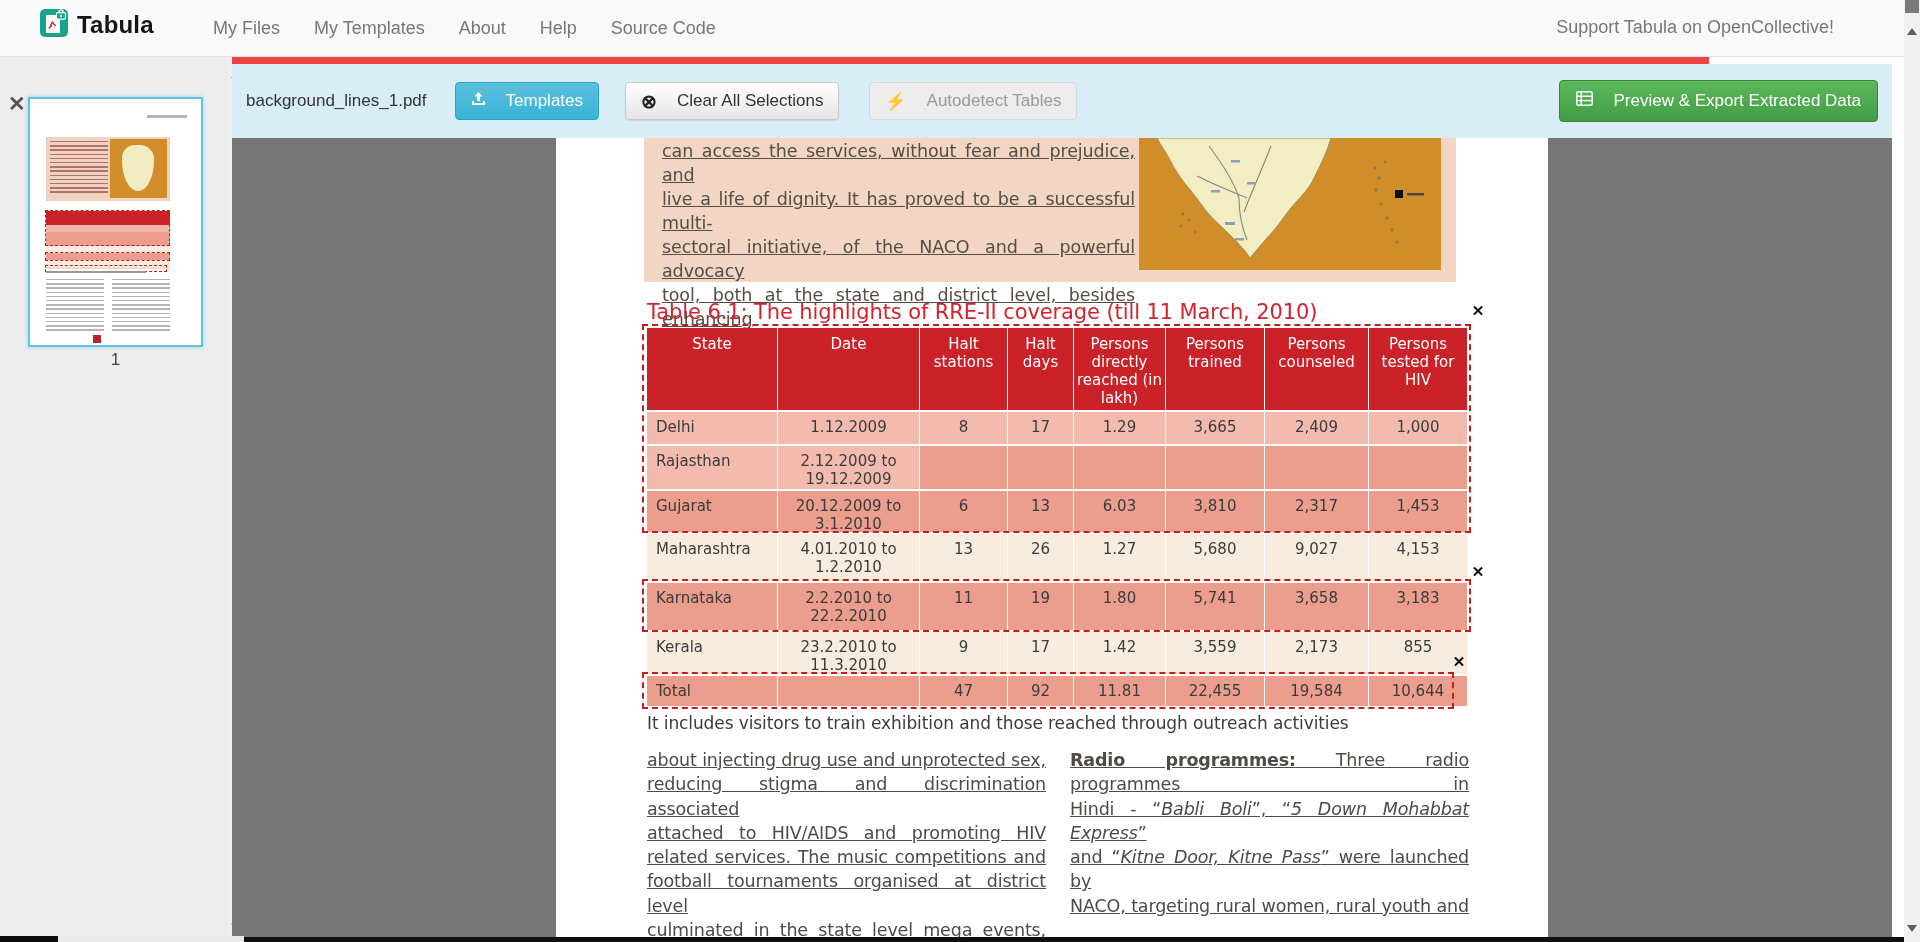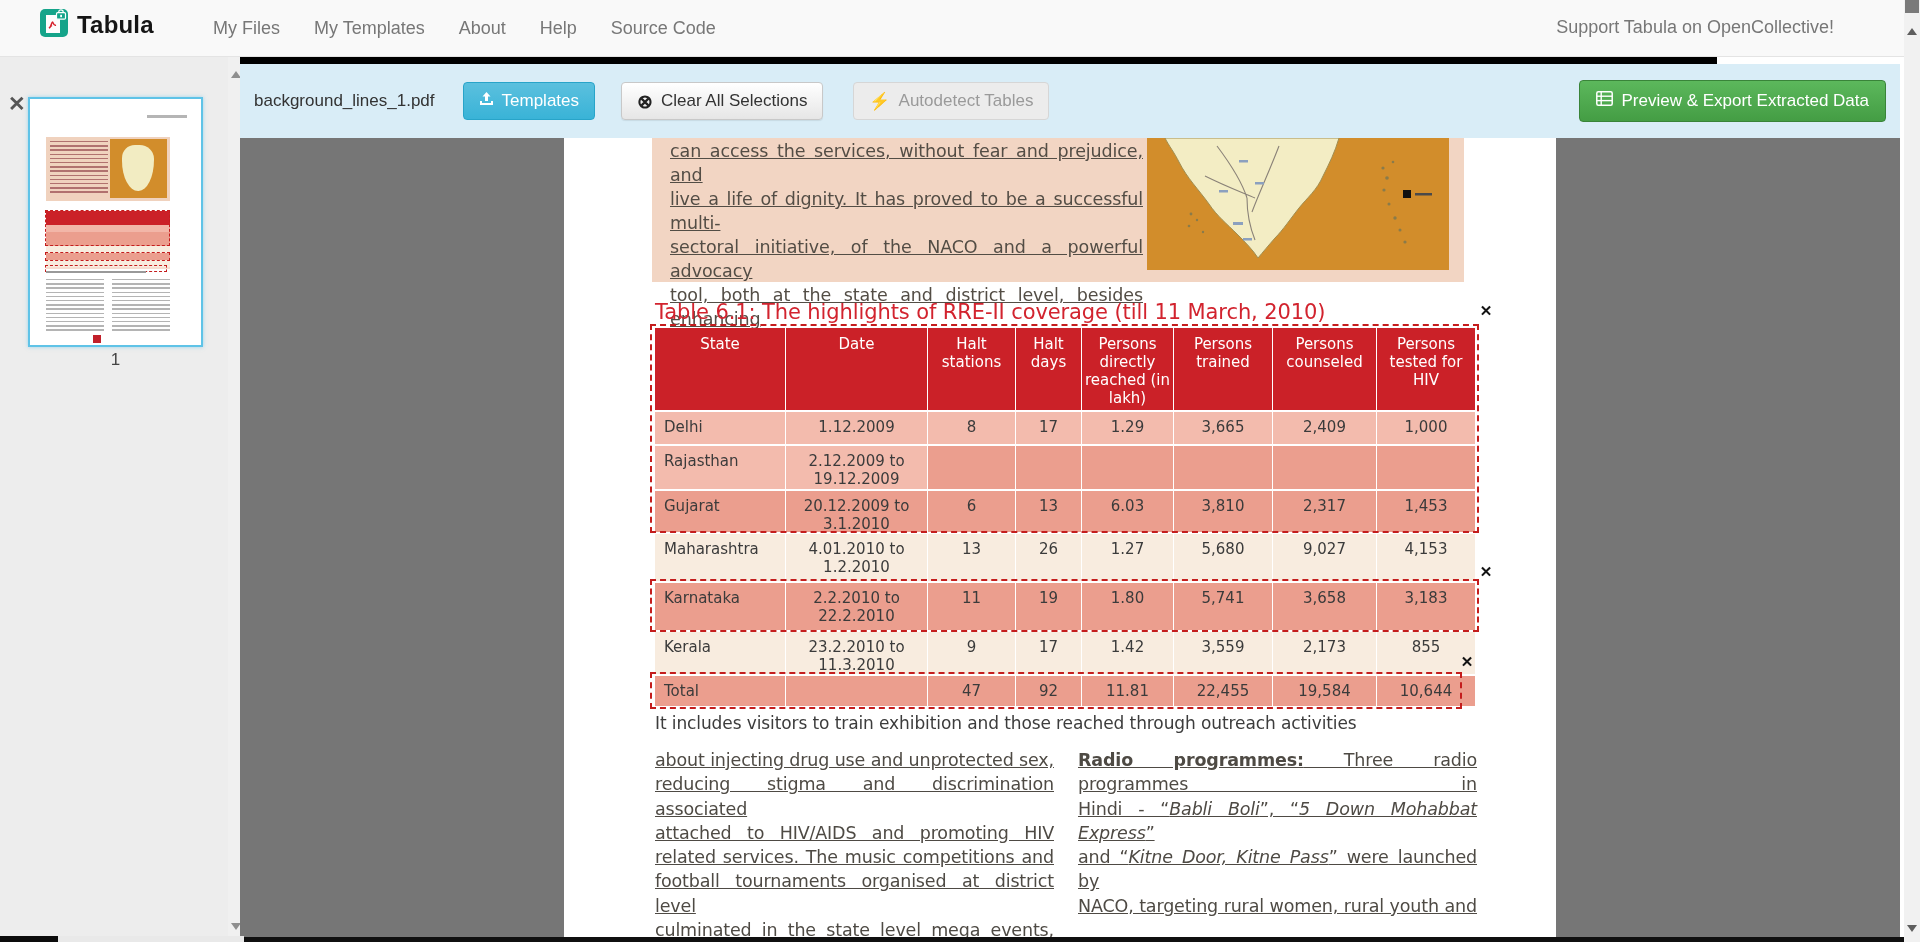--- a/index.html
+++ b/index.html
@@ -41,25 +41,25 @@
   .m-col { position:absolute; top:180px; width:58px; height:52px; }
   .m-dot { position:absolute; left:63px; top:236px; width:8px; height:8px; background:#c2202a; }
 
   
   .side-scroll { position:absolute; left:228px; top:57px; width:16px; height:879px; background:#f0f0f0; }
   .tri { width:0; height:0; position:absolute; left:3px; }
   .tri-up { border-left:5px solid transparent; border-right:5px solid transparent; border-bottom:7px solid #8f8f8f; }
   .tri-down { border-left:5px solid transparent; border-right:5px solid transparent; border-top:7px solid #8f8f8f; }
 
   
-  .main { position:absolute; left:240px; top:57px; width:1477px; height:881px; background:#000000; }
+  .main { position:absolute; left:232px; top:57px; width:1477px; height:881px; background:#ef4444; }
   .toolbar { position:absolute; left:0; top:7px; width:1660px; height:74px; background:#d9edf7;
              display:flex; align-items:center; padding:0 14px; }
   .filename { font-size:17px; color:#333; margin-right:28px; }
-  .btn { display:inline-flex; align-items:center; gap:8px; font-size:17px; border-radius:4px;
+  .btn { display:inline-flex; align-items:center; gap:20px; font-size:17px; border-radius:4px;
          padding:8px 15px; cursor:pointer; border:1px solid transparent; white-space:nowrap; }
   .btn-info { color:#fff; background:linear-gradient(#5bc0de,#39b3d7); border-color:#28a4c9; }
   .btn-default { color:#333; background:linear-gradient(#ffffff,#e6e6e6); border-color:#c8c8c8;
                  box-shadow:0 1px 1px rgba(0,0,0,.08); }
   .btn-disabled { color:#9a9a9a; background:#ececec; border-color:#d6d6d6; cursor:default; }
   .btn-success { color:#fff; background:linear-gradient(#5cb85c,#449d44); border-color:#398439;
                  margin-left:auto; padding:10px 16px; }
   .ico-clear { font-size:19px; font-weight:bold; line-height:1; color:#222; }
   .ico-bolt { font-size:17px; line-height:1; color:#9a9a9a; }
 

